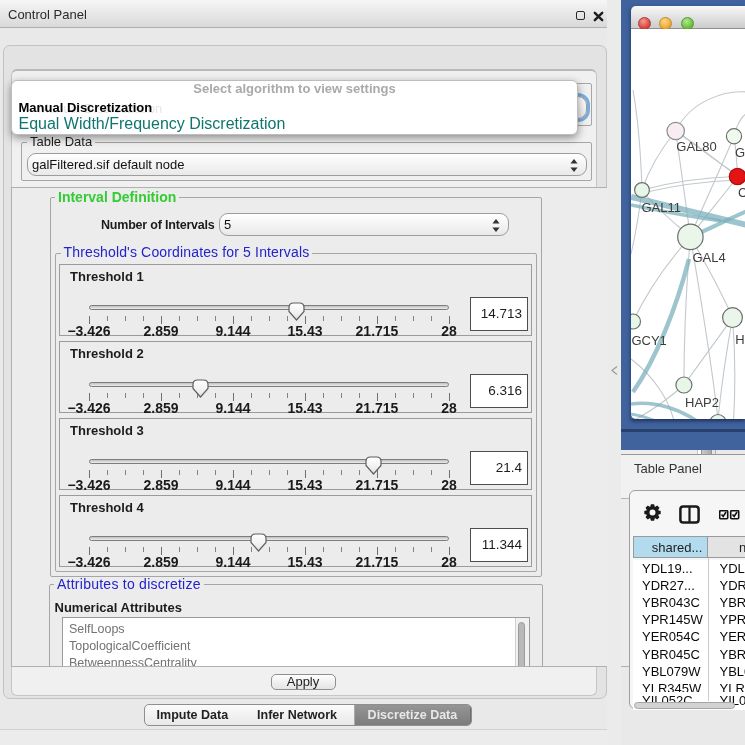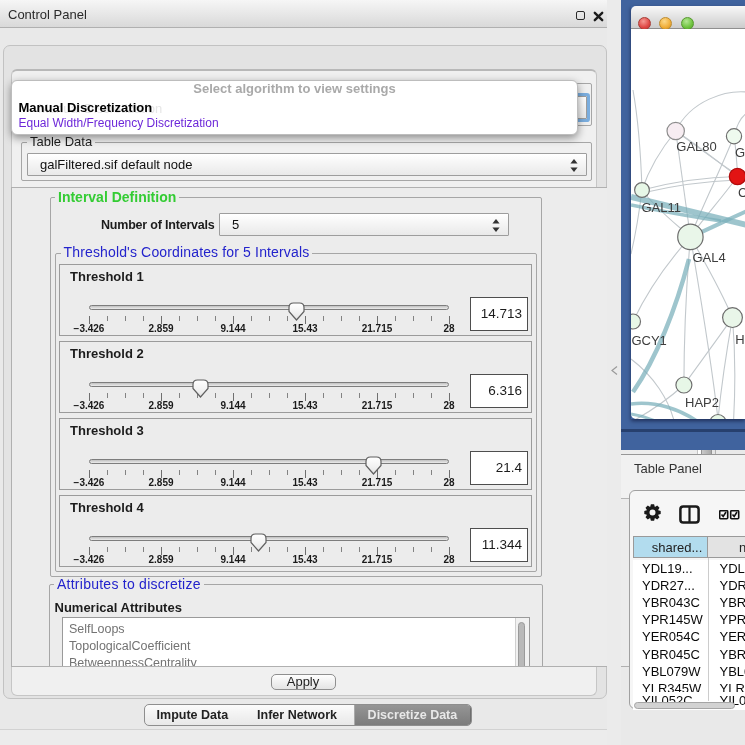--- a/index.html
+++ b/index.html
@@ -14,38 +14,38 @@
 .seg:last-child{border-right:none}
 .seg.sel{background:linear-gradient(#898989,#707070);color:#e9e9e9;border-right:1px solid #616161}
 .seg.sel2{background:linear-gradient(#959595,#7c7c7c);color:#e8e8e8;border-right:1px solid #6e6e6e}
 .seg.presel{border-right:none}
 
 #bigpanel{left:2.5px;top:45px;width:604.5px;height:654px;background:#e3e3e3;border:1px solid #c2c2c2;border-radius:7px}
 #innerpanel{left:11px;top:69px;width:586px;height:627px;background:#f0f0f0;border:1px solid #c6c6c6;border-top:2px solid #b8b8b8;border-radius:6px}
 .group{border:1px solid #a6a6a6;border-radius:2px}
 .glabel{position:absolute;top:-8px;font-size:13px;line-height:14px;padding:0 3px;white-space:nowrap}
 
-.combo{background:linear-gradient(#ffffff,#e9e9e9);border:1px solid #9d9d9d;border-radius:1px;height:23px;line-height:21px;padding-left:12px;font-size:13px;color:#111}
+.combo{background:linear-gradient(#ffffff,#e9e9e9);border:1px solid #9d9d9d;border-radius:9px;height:23px;line-height:21px;padding-left:4px;font-size:13px;color:#111}
 .combo svg{position:absolute;right:8px;top:5px}
 
 #popup{left:11px;top:80px;width:567px;height:55px;background:#fff;border:1px solid #bdbdbd;border-radius:6px;box-shadow:0 3px 8px rgba(0,0,0,.42);z-index:30}
 #popup .r1{position:absolute;left:0;top:0px;width:100%;text-align:center;font-weight:bold;font-size:13px;color:#a9a9a9;line-height:15px}
 #popup .r2{position:absolute;left:6.5px;top:19px;font-weight:bold;font-size:13px;color:#000;line-height:15px}
-#popup .r3{position:absolute;left:6.5px;top:35px;font-size:12px;color:#6d28d9;line-height:15px}
+#popup .r3{position:absolute;left:6.5px;top:35px;font-size:16px;color:#0f766e;line-height:15px}
 
 #spane{left:11px;top:187px;width:705px;height:480px;border:1px solid #b0b0b0;background:#ececec;overflow:hidden}
 #vsb{position:absolute;right:0;top:0;width:18px;height:478px;background:linear-gradient(90deg,#ffffff,#e2e2e2);border-left:1px solid #c4c4c4}
 #vsb .th{position:absolute;left:3px;top:15px;width:11px;height:372px;background:linear-gradient(90deg,#c9c9c9,#a9a9a9);border:1px solid #949494;border-radius:6px}
 
 .tpanel{position:absolute;left:47px;width:473px;height:72px;border:1px solid #9b9b9b;background:#ececec}
 .tpanel .tt{position:absolute;left:10px;top:4px;font-weight:bold;font-size:13px}
 .track{position:absolute;left:29px;top:40px;width:360px;height:5px;border:1px solid #7d7d7d;border-radius:3px;background:linear-gradient(#c0c0c0,#ececec)}
 .minor{position:absolute;left:29px;top:51px;width:361px;height:4.5px;background:repeating-linear-gradient(90deg,#828282 0px,#828282 1px,transparent 1px,transparent 18px)}
 .major{position:absolute;left:29px;top:51px;width:361px;height:8px;background:repeating-linear-gradient(90deg,#6f6f6f 0px,#6f6f6f 1px,transparent 1px,transparent 72px)}
-.tl{position:absolute;top:57.5px;font-size:10px;font-weight:bold;color:#1a1a1a;transform:translateX(-50%);white-space:nowrap}
+.tl{position:absolute;top:57.5px;font-size:14px;font-weight:bold;color:#1a1a1a;transform:translateX(-50%);white-space:nowrap}
 .vbox{position:absolute;left:410px;top:32px;width:58px;height:34px;background:#fff;border:1.5px solid #4e4e4e;font-size:13.5px;line-height:32px;text-align:right;padding-right:5px}
 .thumb{position:absolute;top:37px;width:17px;height:19px}
 
 #nlist{position:absolute;left:50px;top:429px;width:468px;height:60px;background:#fff;border:1px solid #9a9a9a}
 #nlist .it{position:absolute;left:6px;font-size:12.5px;color:#737373}
 #nlist .sbt{position:absolute;right:4px;top:4px;width:7px;height:60px;background:#b9b9b9;border:1px solid #9a9a9a;border-radius:4px}
 #nlist .sbtr{position:absolute;right:0;top:0;width:14px;height:58px;background:#f1f1f1;border-left:1px solid #d0d0d0}
 
 #applyb{left:270.5px;top:674px;width:65px;height:16px;background:linear-gradient(#fefefe,#e4e4e4);border:1px solid #8f8f8f;border-radius:5px;text-align:center;line-height:14px;font-size:13px;color:#222}
 

